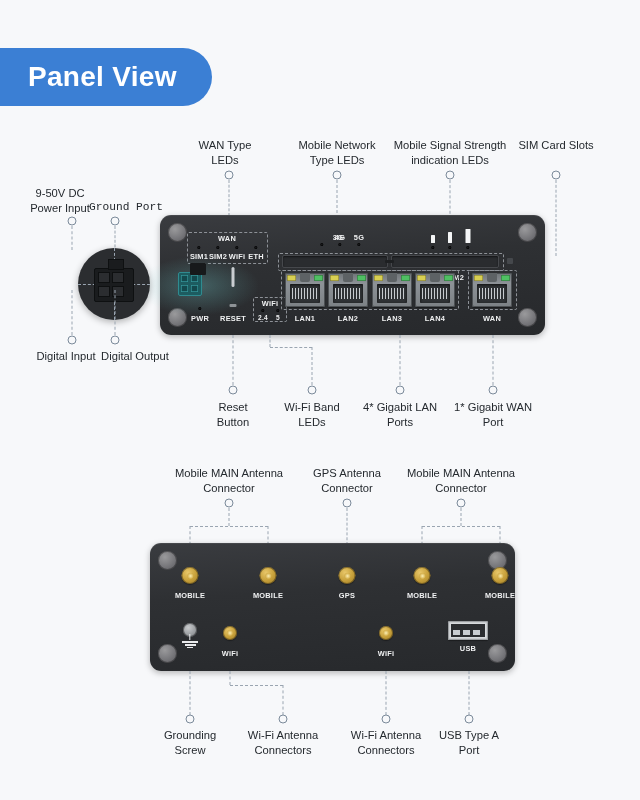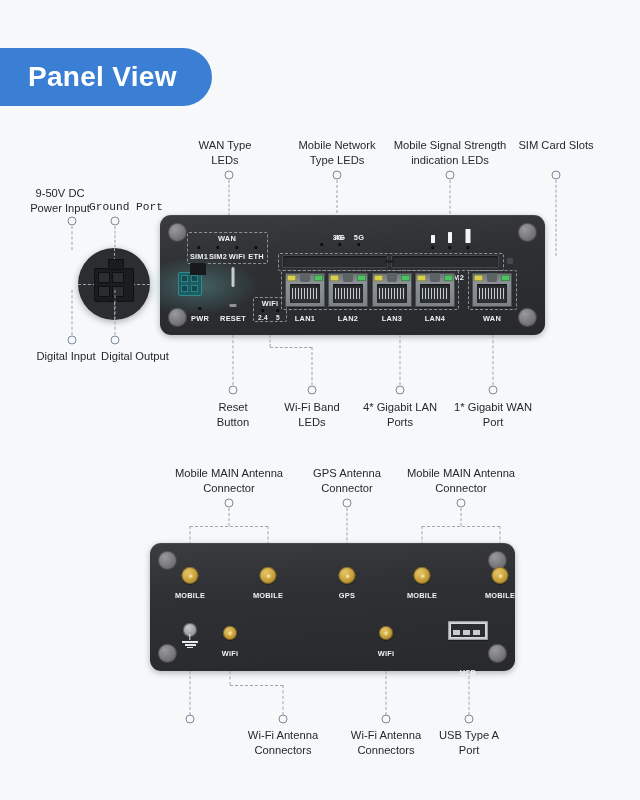--- a/index.html
+++ b/index.html
@@ -555,25 +555,27 @@
 
     <div class="sma small" style="left:80px;  top:83px;"></div>
     <div class="sma small" style="left:236px; top:83px;"></div>
     <div class="silk" style="left:80px;  top:106px;">WiFi</div>
     <div class="silk" style="left:236px; top:106px;">WiFi</div>
 
     <div class="usb" style="left:318px; top:78px;">
       <div class="cavity"></div>
       <div class="tongue"></div>
     </div>
-    <div class="silk" style="left:318px; top:101px;margin-top:24px;">USB</div>
+    <div class="silk" style="left:318px; top:101px;">USB</div>
   </div>
 
   <div class="vline" style="left:190px; top:671px; height:44px;"></div>
   <div class="marker" style="left:190px; top:719px;"></div>
+  <div class="callout" style="left:190px; top:728px; width:92px;">Grounding
+Screw</div>
 
   <div class="vline" style="left:230px; top:671px; height:14px;"></div>
   <div class="hline" style="left:230px; top:685px; width:53px;"></div>
   <div class="vline" style="left:283px; top:685px; height:30px;"></div>
   <div class="marker" style="left:283px; top:719px;"></div>
   <div class="callout" style="left:283px; top:728px; width:112px;">Wi-Fi Antenna
 Connectors</div>
 
   <div class="vline" style="left:386px; top:671px; height:44px;"></div>
   <div class="marker" style="left:386px; top:719px;"></div>

